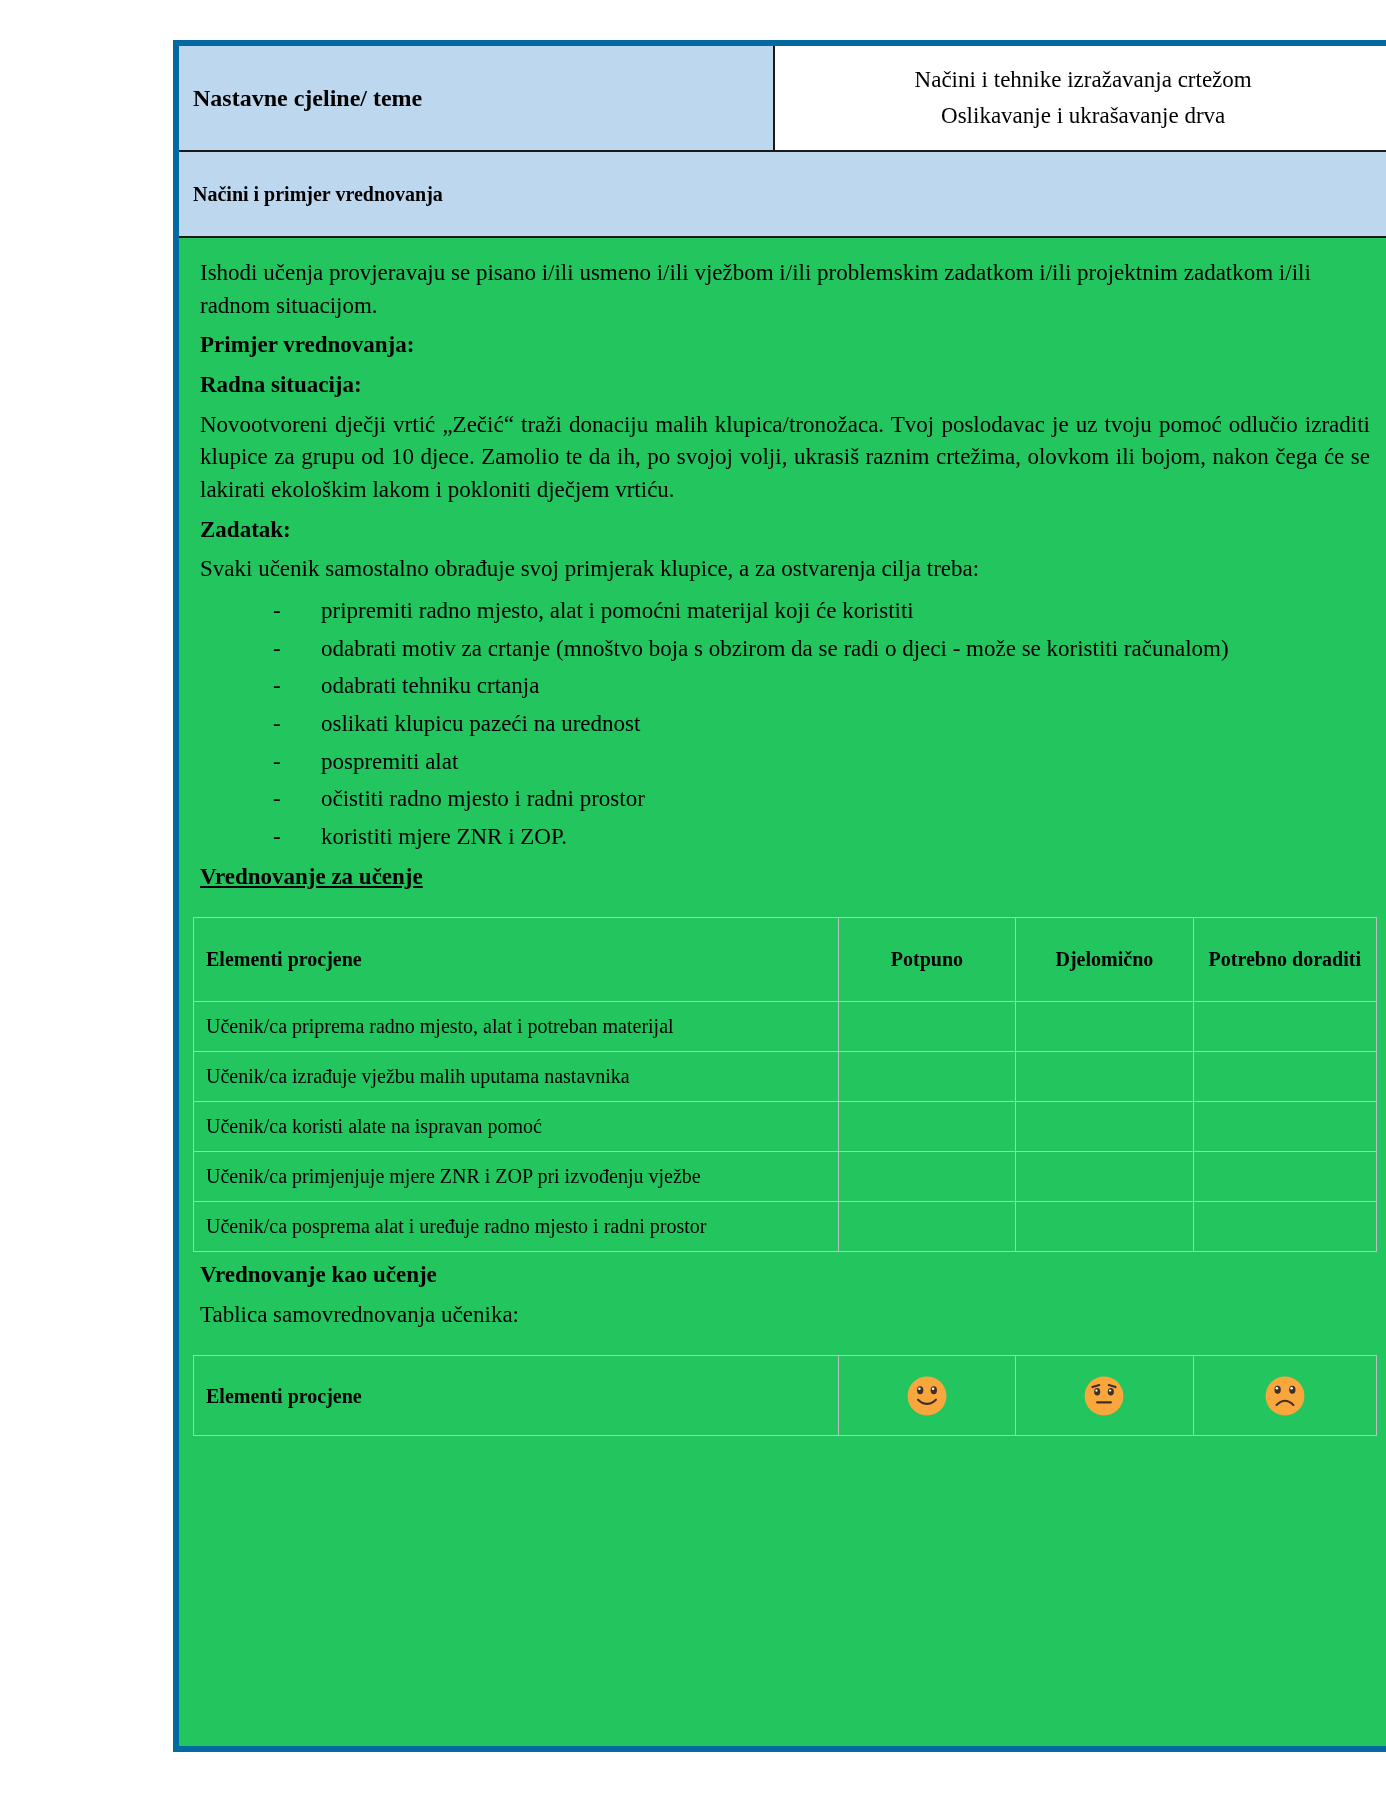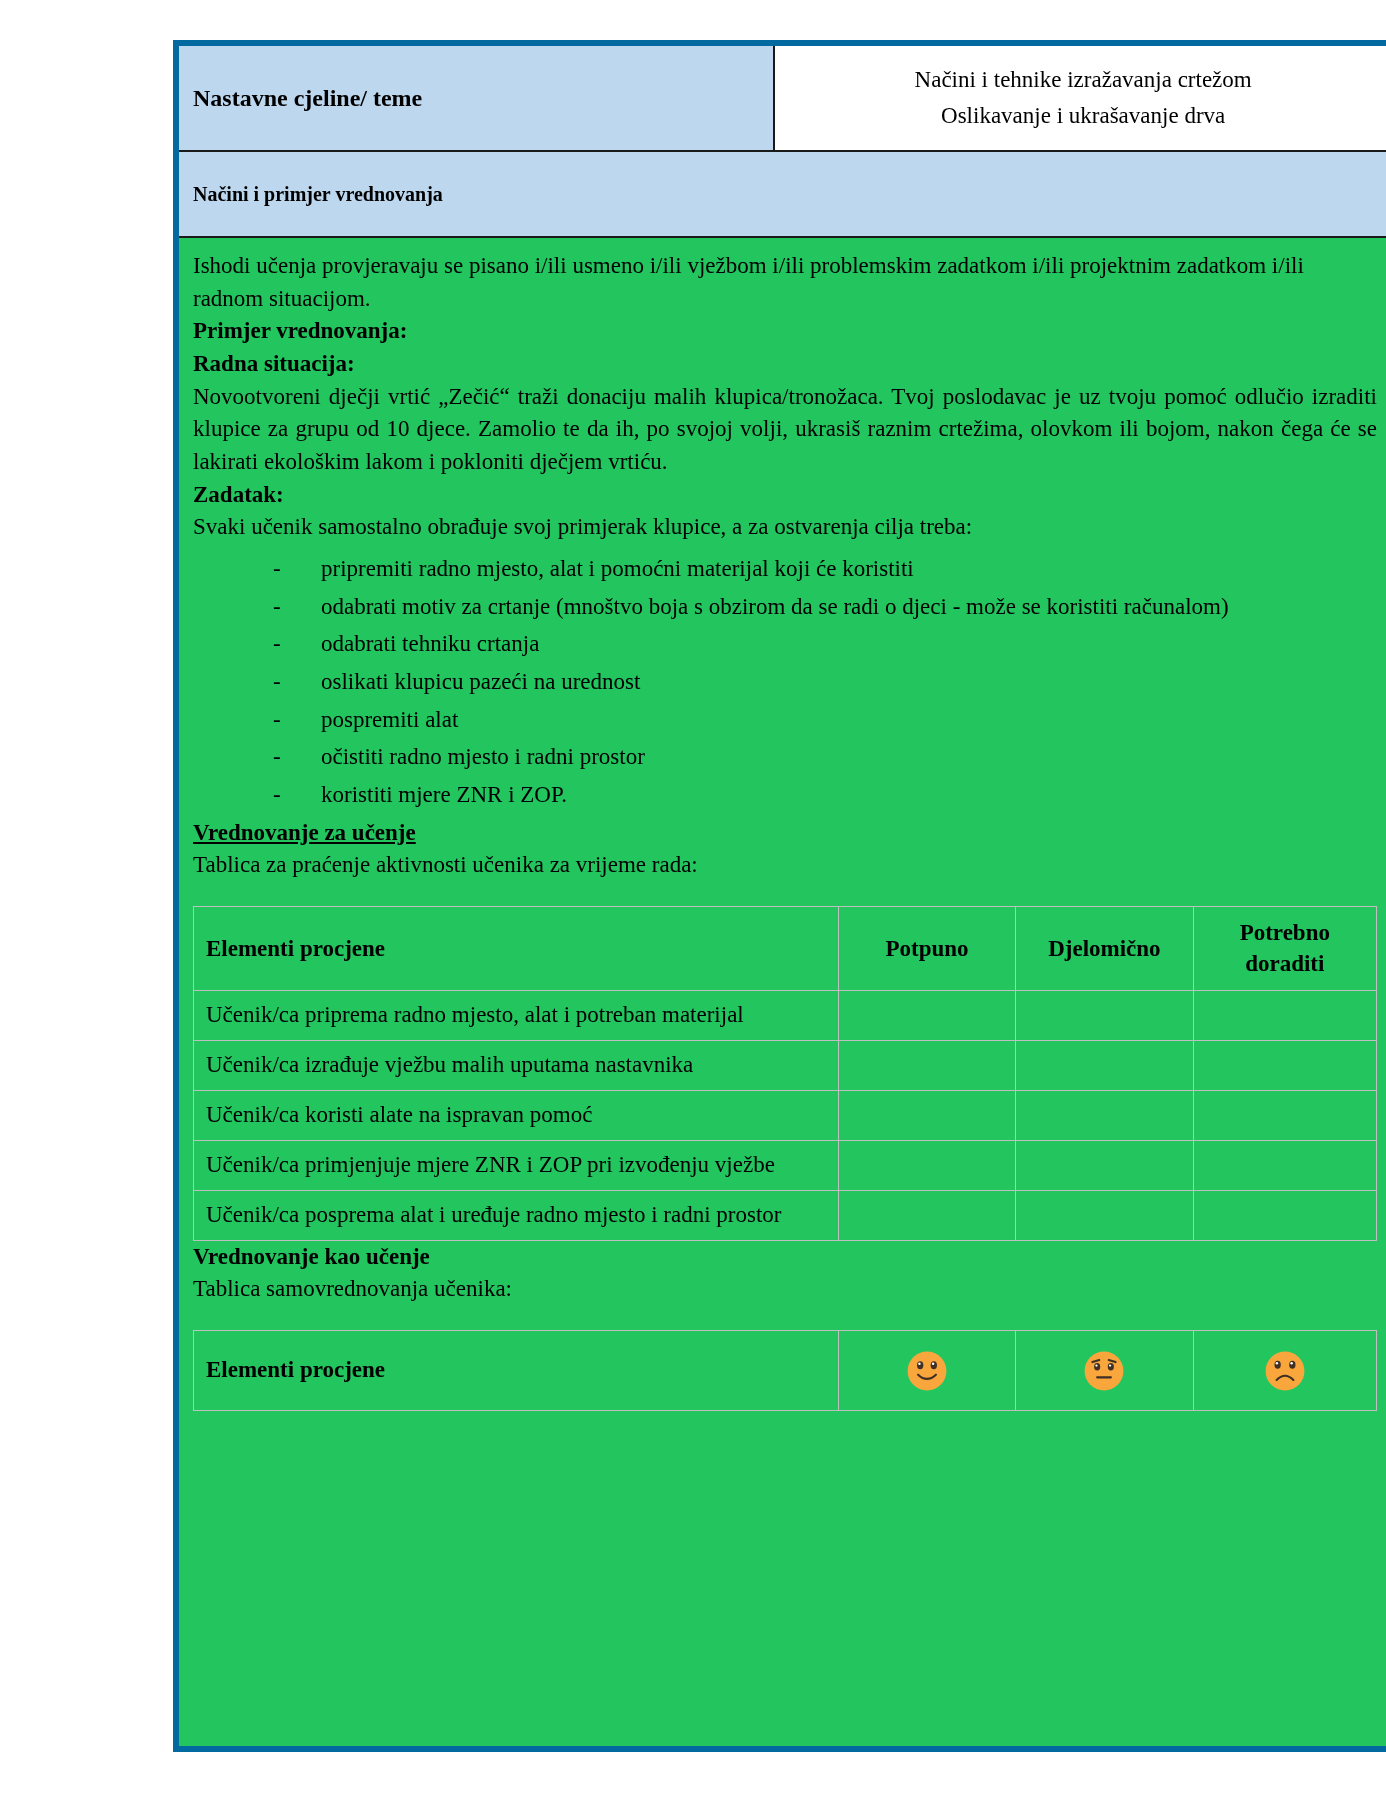--- a/index.html
+++ b/index.html
@@ -15,36 +15,36 @@
   .hdr-right{flex:1;display:flex;flex-direction:column;justify-content:center;
              padding:6px 14px;font-size:23px;background:#fff;}
   .hdr-right p{margin:5px 0;text-align:center;}
 
   
   .banner{height:86px;background:#BDD7EE;border-bottom:2px solid #1a1a1a;box-sizing:border-box;
           display:flex;align-items:center;padding:0 14px;font-weight:bold;font-size:20px;}
 
   
   .content{padding:12px 14px 14px 14px;font-size:23px;line-height:1.42;}
-  .content p{margin:0;}
+  .content p{margin:7px;}
   .h{font-weight:bold;}
   .intro{margin-top:10px;}
   .sp36{margin-top:36px;}
   .sp40{margin-top:40px;}
   .just{text-align:justify;}
 
   ul.bullets{list-style:none;margin:9px 0 0 0;padding:0;}
   ul.bullets li{display:flex;margin-bottom:5px;}
   ul.bullets .marker{flex:none;margin-left:80px;width:48px;text-align:left;}
   ul.bullets .btxt{flex:1;padding-right:30px;}
 
   .sec-h{margin-top:30px;font-weight:bold;text-decoration:underline;}
   .sec-h2{margin-top:48px;font-weight:bold;}
 
-  table.grid{width:100%;border-collapse:collapse;margin-top:24px;font-size:23px;table-layout:fixed;}
+  table.grid{width:100%;border-collapse:collapse;margin-top:24px;font-size:20px;table-layout:fixed;}
   table.grid td,table.grid th{border:1px solid #BFBFBF;padding:8px 12px;vertical-align:middle;
                               box-sizing:border-box;overflow:hidden;}
   table.grid th{font-weight:bold;text-align:center;line-height:1.35;}
   table.grid th.lbl{text-align:left;}
   table.grid td.lbl{text-align:left;}
   table.grid td.empty{height:50px;}
   tr.hrow1 th{height:84px;}
   tr.hrow2 td{height:80px;text-align:center;}
   table.t2 td.empty{height:66px;}
   .emoji{display:inline-block;vertical-align:middle;}
@@ -105,21 +105,20 @@
           <span class="marker">-</span>
           <span class="btxt">očistiti radno mjesto i radni prostor</span>
         </li>
       <li>
           <span class="marker">-</span>
           <span class="btxt">koristiti mjere ZNR i ZOP.</span>
         </li>
     </ul>
 
     <p class="sec-h">Vrednovanje za učenje</p>
-    <p>Tablica za praćenje aktivnosti učenika za vrijeme rada:</p>
 
     <table class="grid t1">
       <colgroup>
           <col style="width:54.5%">
           <col style="width:15%">
           <col style="width:15%">
           <col style="width:15.5%">
         </colgroup>
       <tbody>
           <tr class="hrow1">

